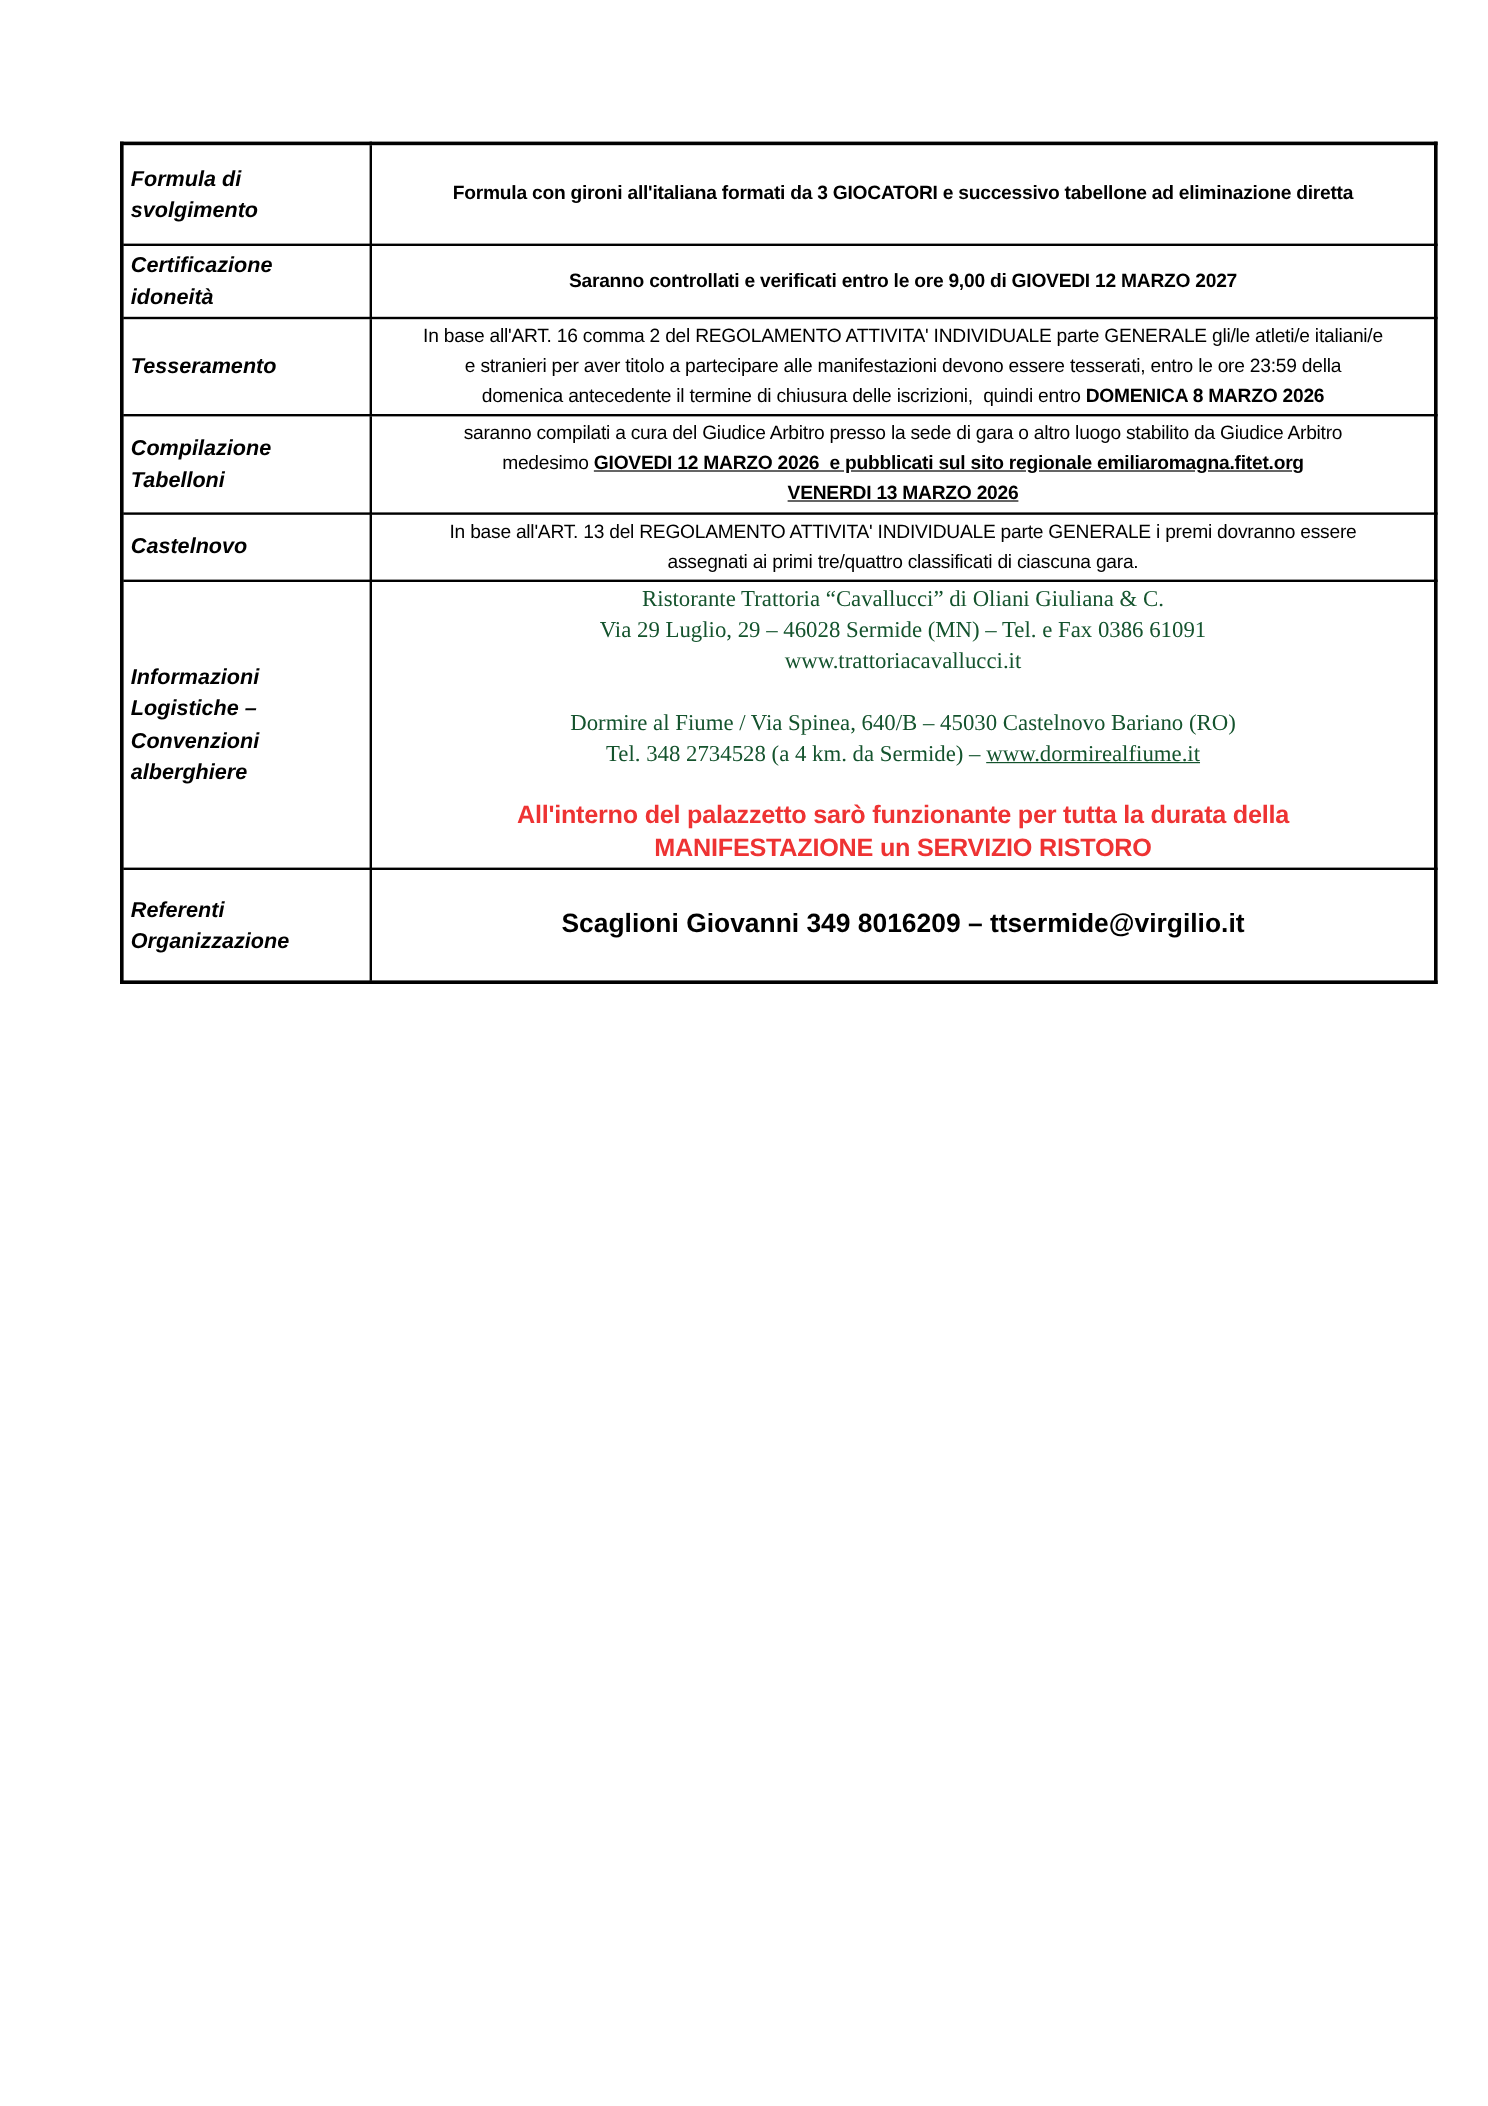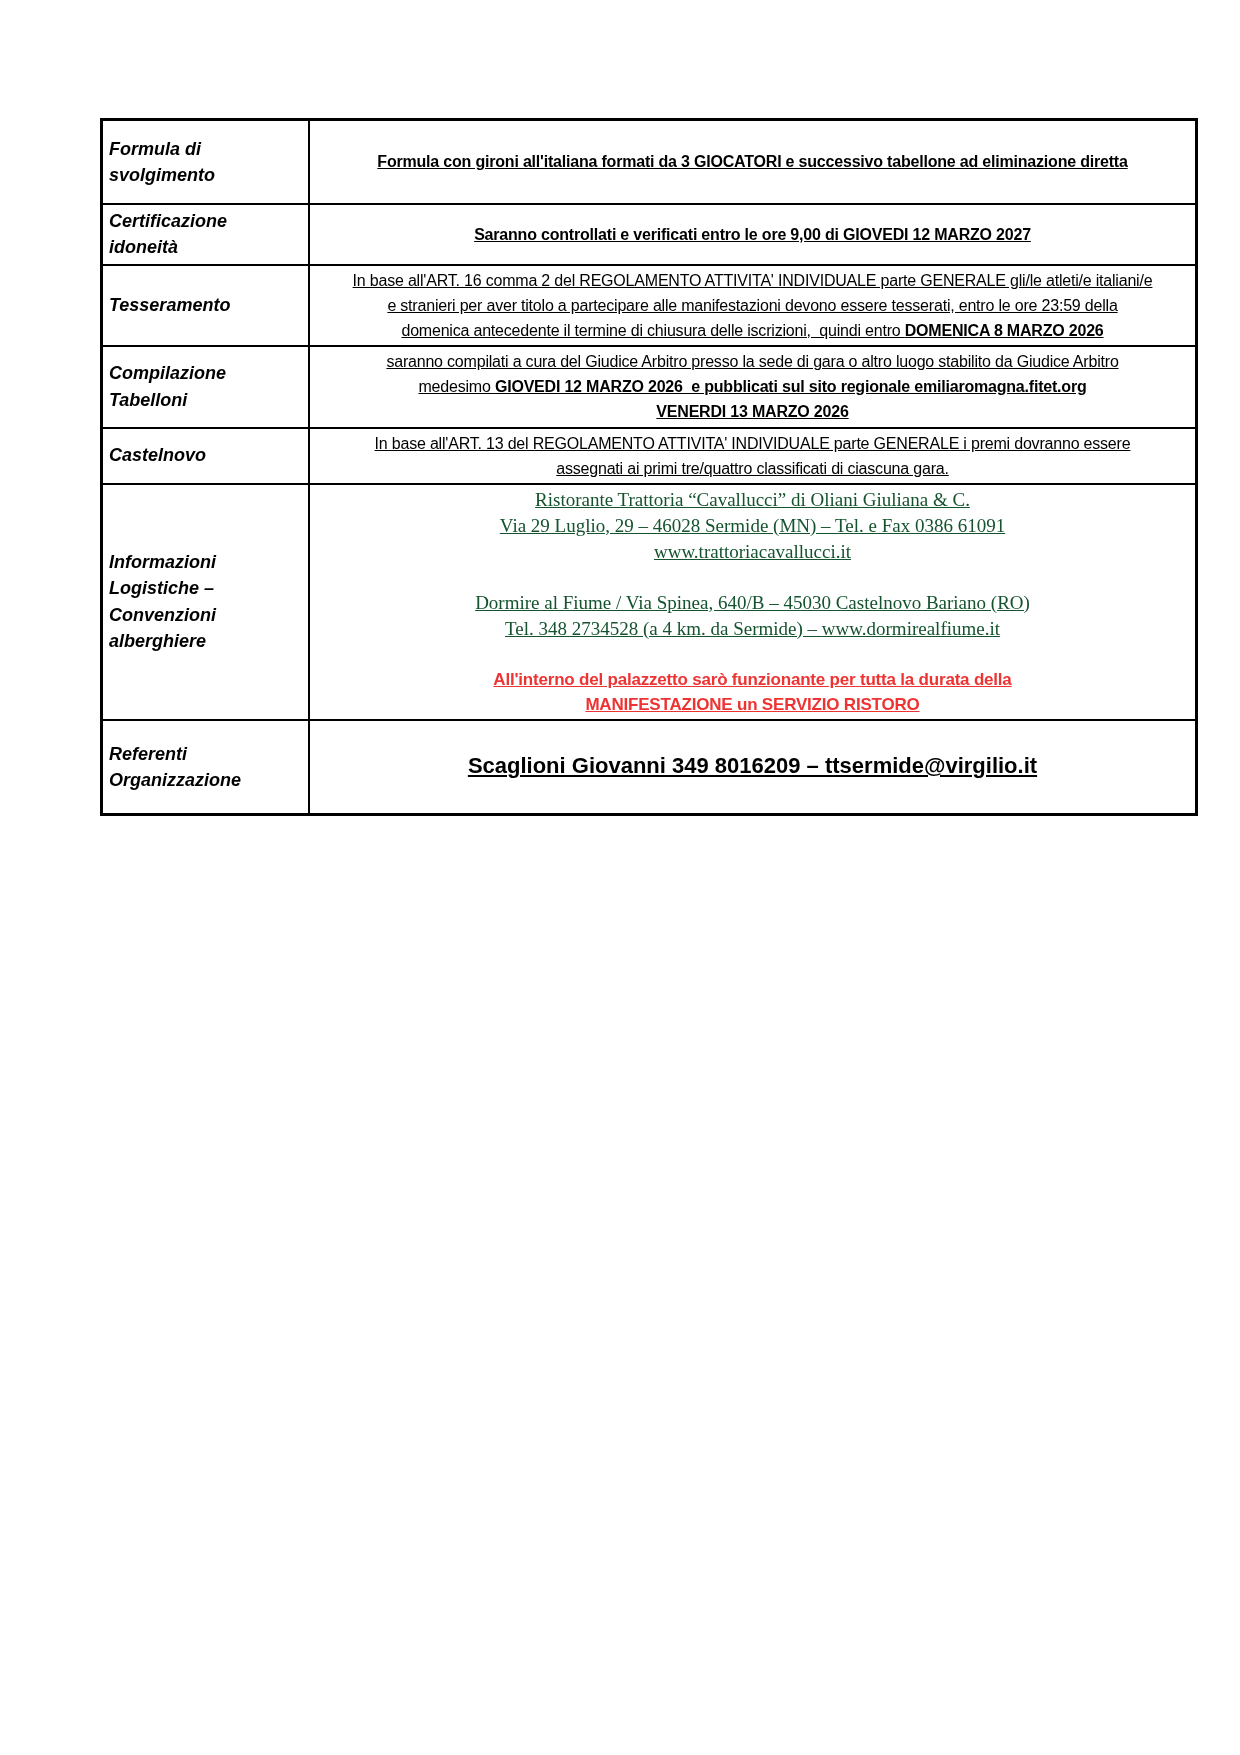--- a/index.html
+++ b/index.html
@@ -44,34 +44,33 @@
     text-align: center;
     font-size: 16px;
     letter-spacing: -0.2px;
     line-height: 25px;
   }
   td.content-cell .line {
     min-height: 25px;
   }
   td.content-cell span {
     white-space: pre-wrap;
-    text-decoration: underline;
   }
   .b { font-weight: bold; }
   .u { text-decoration: underline; margin-top: 41px; }
   .blue-serif {
     font-family: "Liberation Serif", serif;
     color: #14532d;
     font-size: 19px;
     letter-spacing: 0;
   }
   .red-bold {
     color: #ee3333;
     font-weight: bold;
-    font-size: 17px;
+    font-size: 21px;
   }
   .big-bold {
     font-weight: bold;
     font-size: 22px;
     letter-spacing: 0;
   }
   
   tr.r0 { height: 84px; }
   tr.r1 { height: 61px; }
   tr.r2 { height: 77px; }

